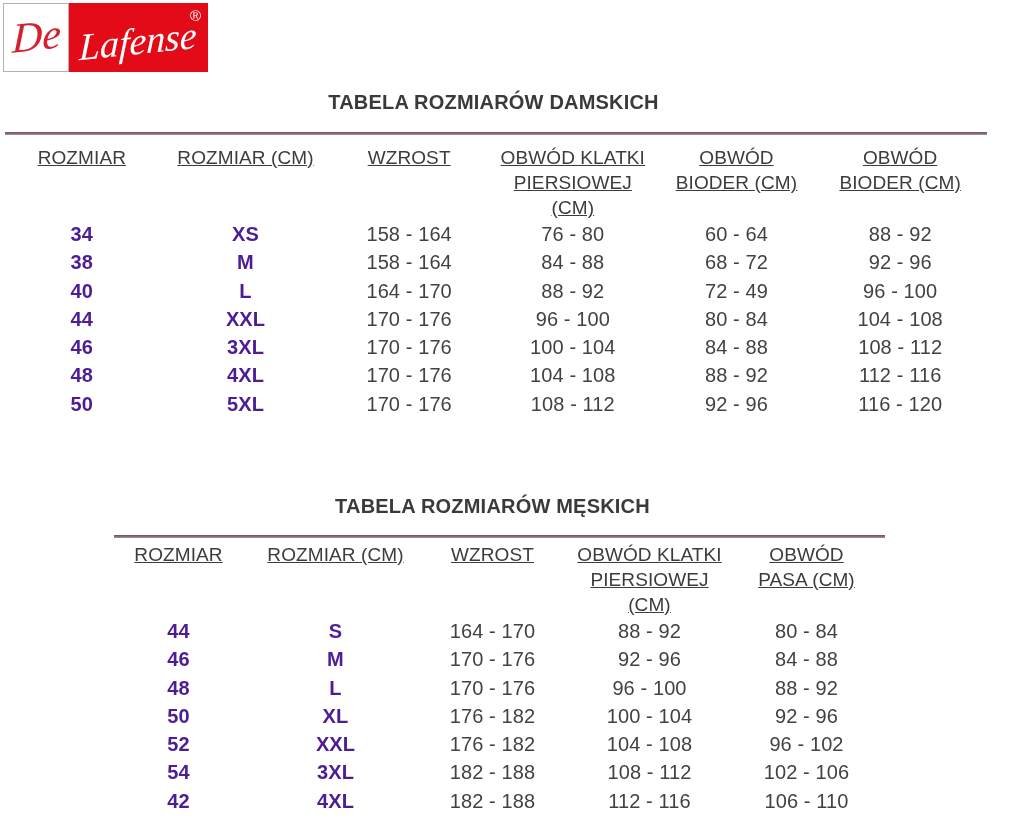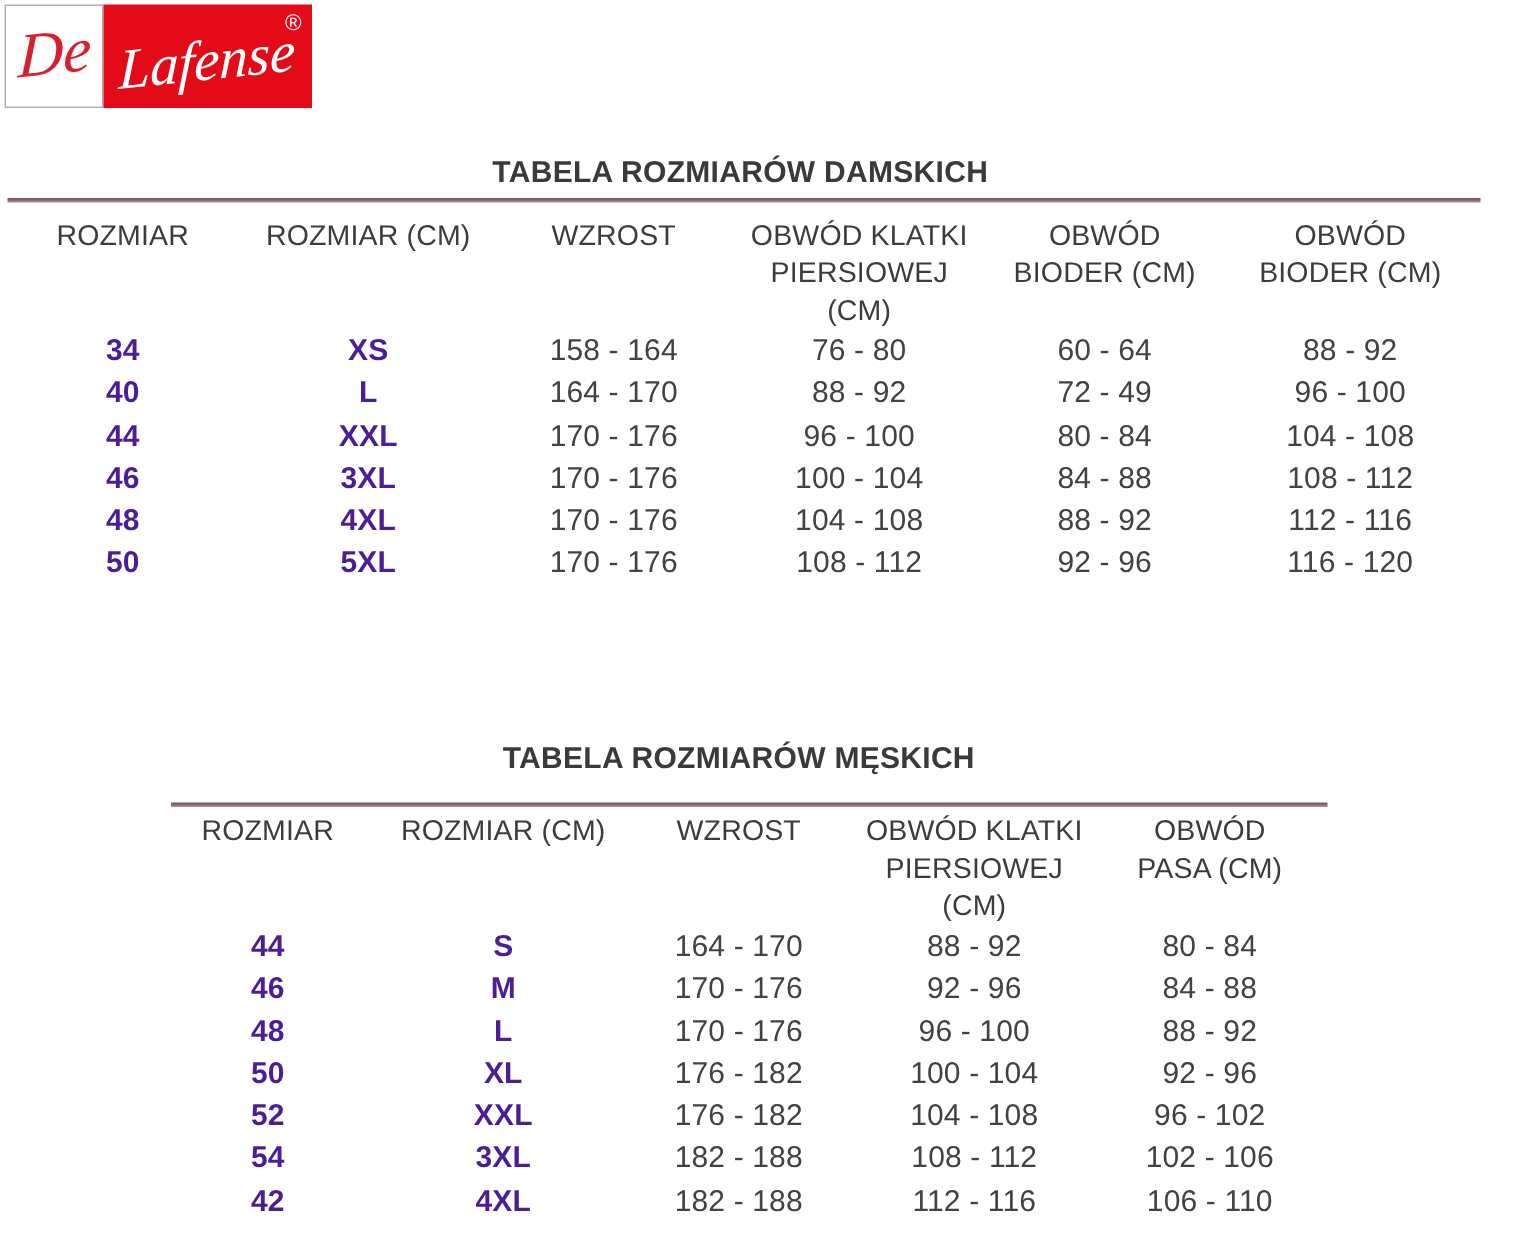--- a/index.html
+++ b/index.html
@@ -30,35 +30,35 @@
   .logo-reg{
     position:absolute;top:4px;right:7px;color:#ffffff;font-size:15px;
     font-family:"Liberation Sans",sans-serif;font-style:normal;
   }
   
   .section-title{
     position:absolute;margin:0;text-align:center;
     font-size:20px;font-weight:700;color:#3a3a3a;letter-spacing:0.2px;
     line-height:21px;
   }
-  #women-title{left:0;top:105px;width:987px;}
+  #women-title{left:0;top:92px;width:987px;}
   #men-title{left:100px;top:496px;width:785px;}
   .rule{
     position:absolute;height:3px;
     background:linear-gradient(180deg,#6b565e 0%,#84686f 45%,#b0939c 100%);
   }
   #women-rule{left:5px;top:132px;width:982px;}
   #men-rule{left:114px;top:535px;width:771px;}
   
   table{border-collapse:collapse;table-layout:fixed;position:absolute;}
   #women-table{left:0;top:140px;width:982px;}
   #men-table{left:100px;top:542px;width:785px;}
   th{
     font-weight:400;font-size:19px;color:#3c3c3c;text-align:center;
-    vertical-align:top;padding:0;line-height:25px;letter-spacing:0.1px;
+    vertical-align:top;padding:0;line-height:25px;letter-spacing:0.1px;text-decoration:underline;
   }
   #women-table th{padding-top:5px;}
   #men-table th{padding-top:0;}
   td{
     text-align:center;font-size:20px;color:#424242;height:28.3px;
     line-height:28.3px;padding:0;white-space:nowrap;letter-spacing:0.1px;
   }
   td.bold{font-weight:700;color:#4c1d95;}
 </style>
 </head>
@@ -107,20 +107,28 @@
       <tbody>
         <tr>
           <td class="bold">34</td>
           <td class="bold">XS</td>
           <td>158 - 164</td>
           <td>76 - 80</td>
           <td>60 - 64</td>
           <td>88 - 92</td>
         </tr>
         <tr>
+          <td class="bold">38</td>
+          <td class="bold">M</td>
+          <td>158 - 164</td>
+          <td>84 - 88</td>
+          <td>68 - 72</td>
+          <td>92 - 96</td>
+        </tr>
+        <tr>
           <td class="bold">40</td>
           <td class="bold">L</td>
           <td>164 - 170</td>
           <td>88 - 92</td>
           <td>72 - 49</td>
           <td>96 - 100</td>
         </tr>
         <tr>
           <td class="bold">44</td>
           <td class="bold">XXL</td>

